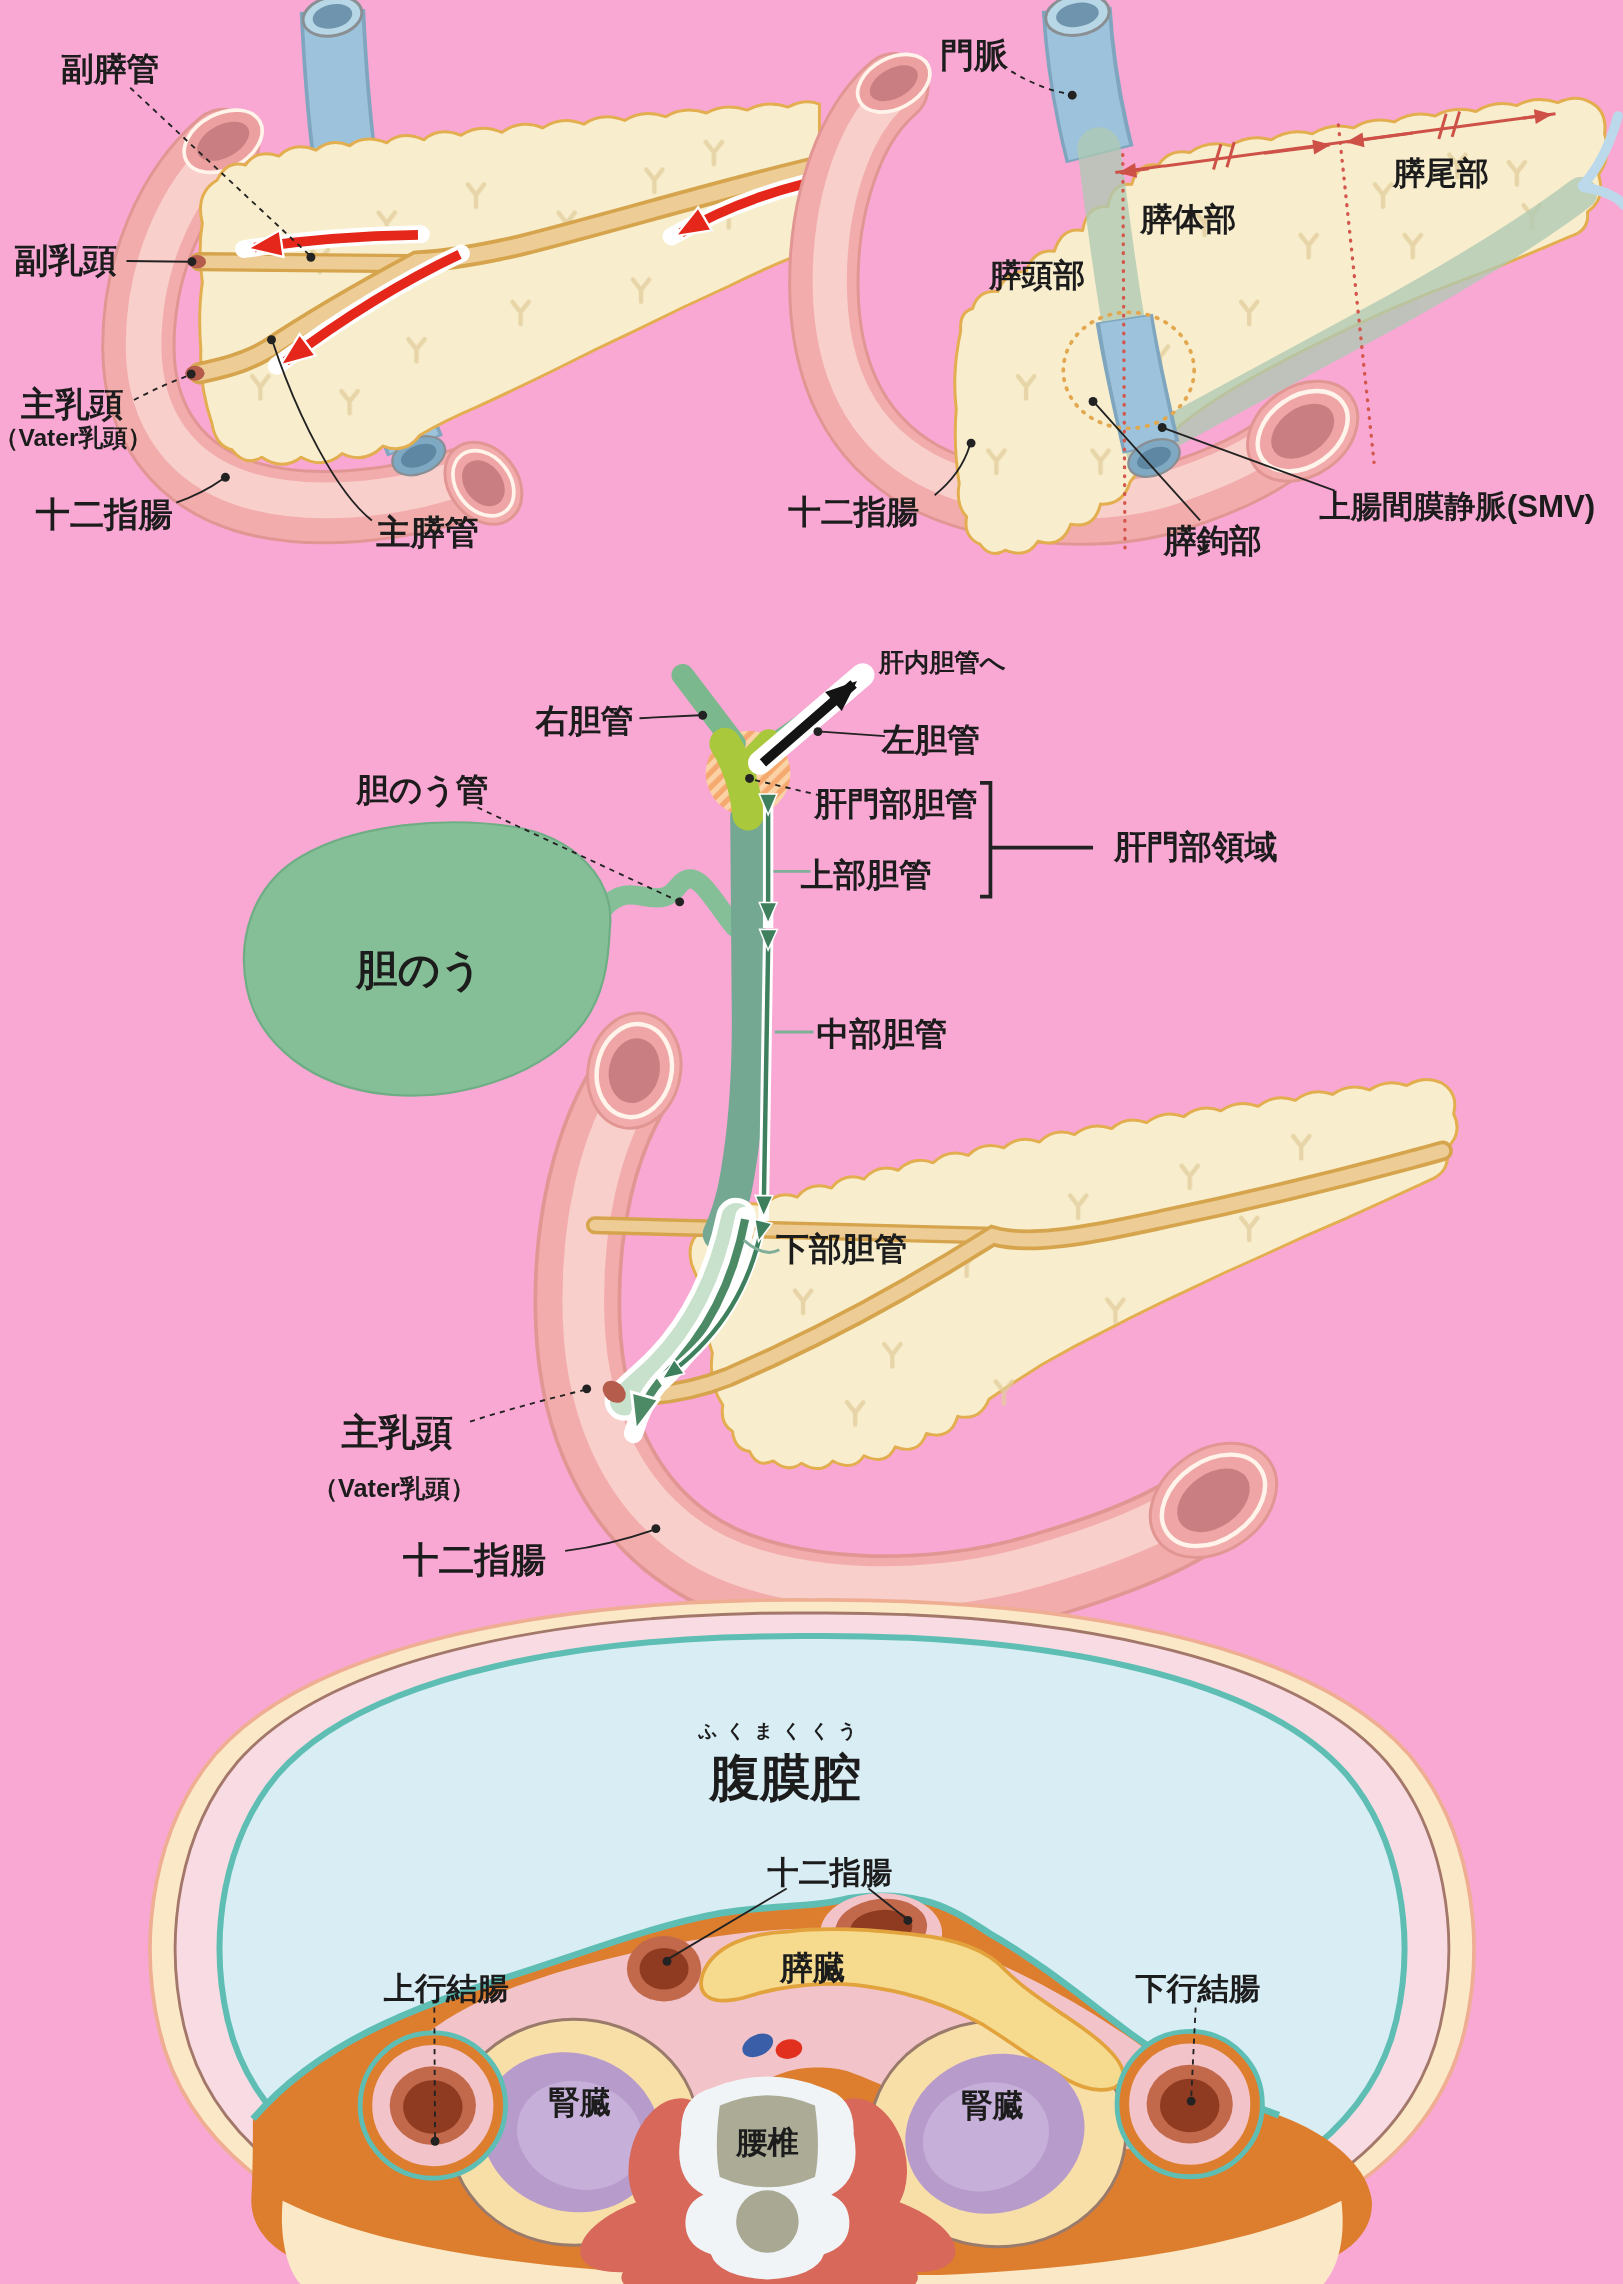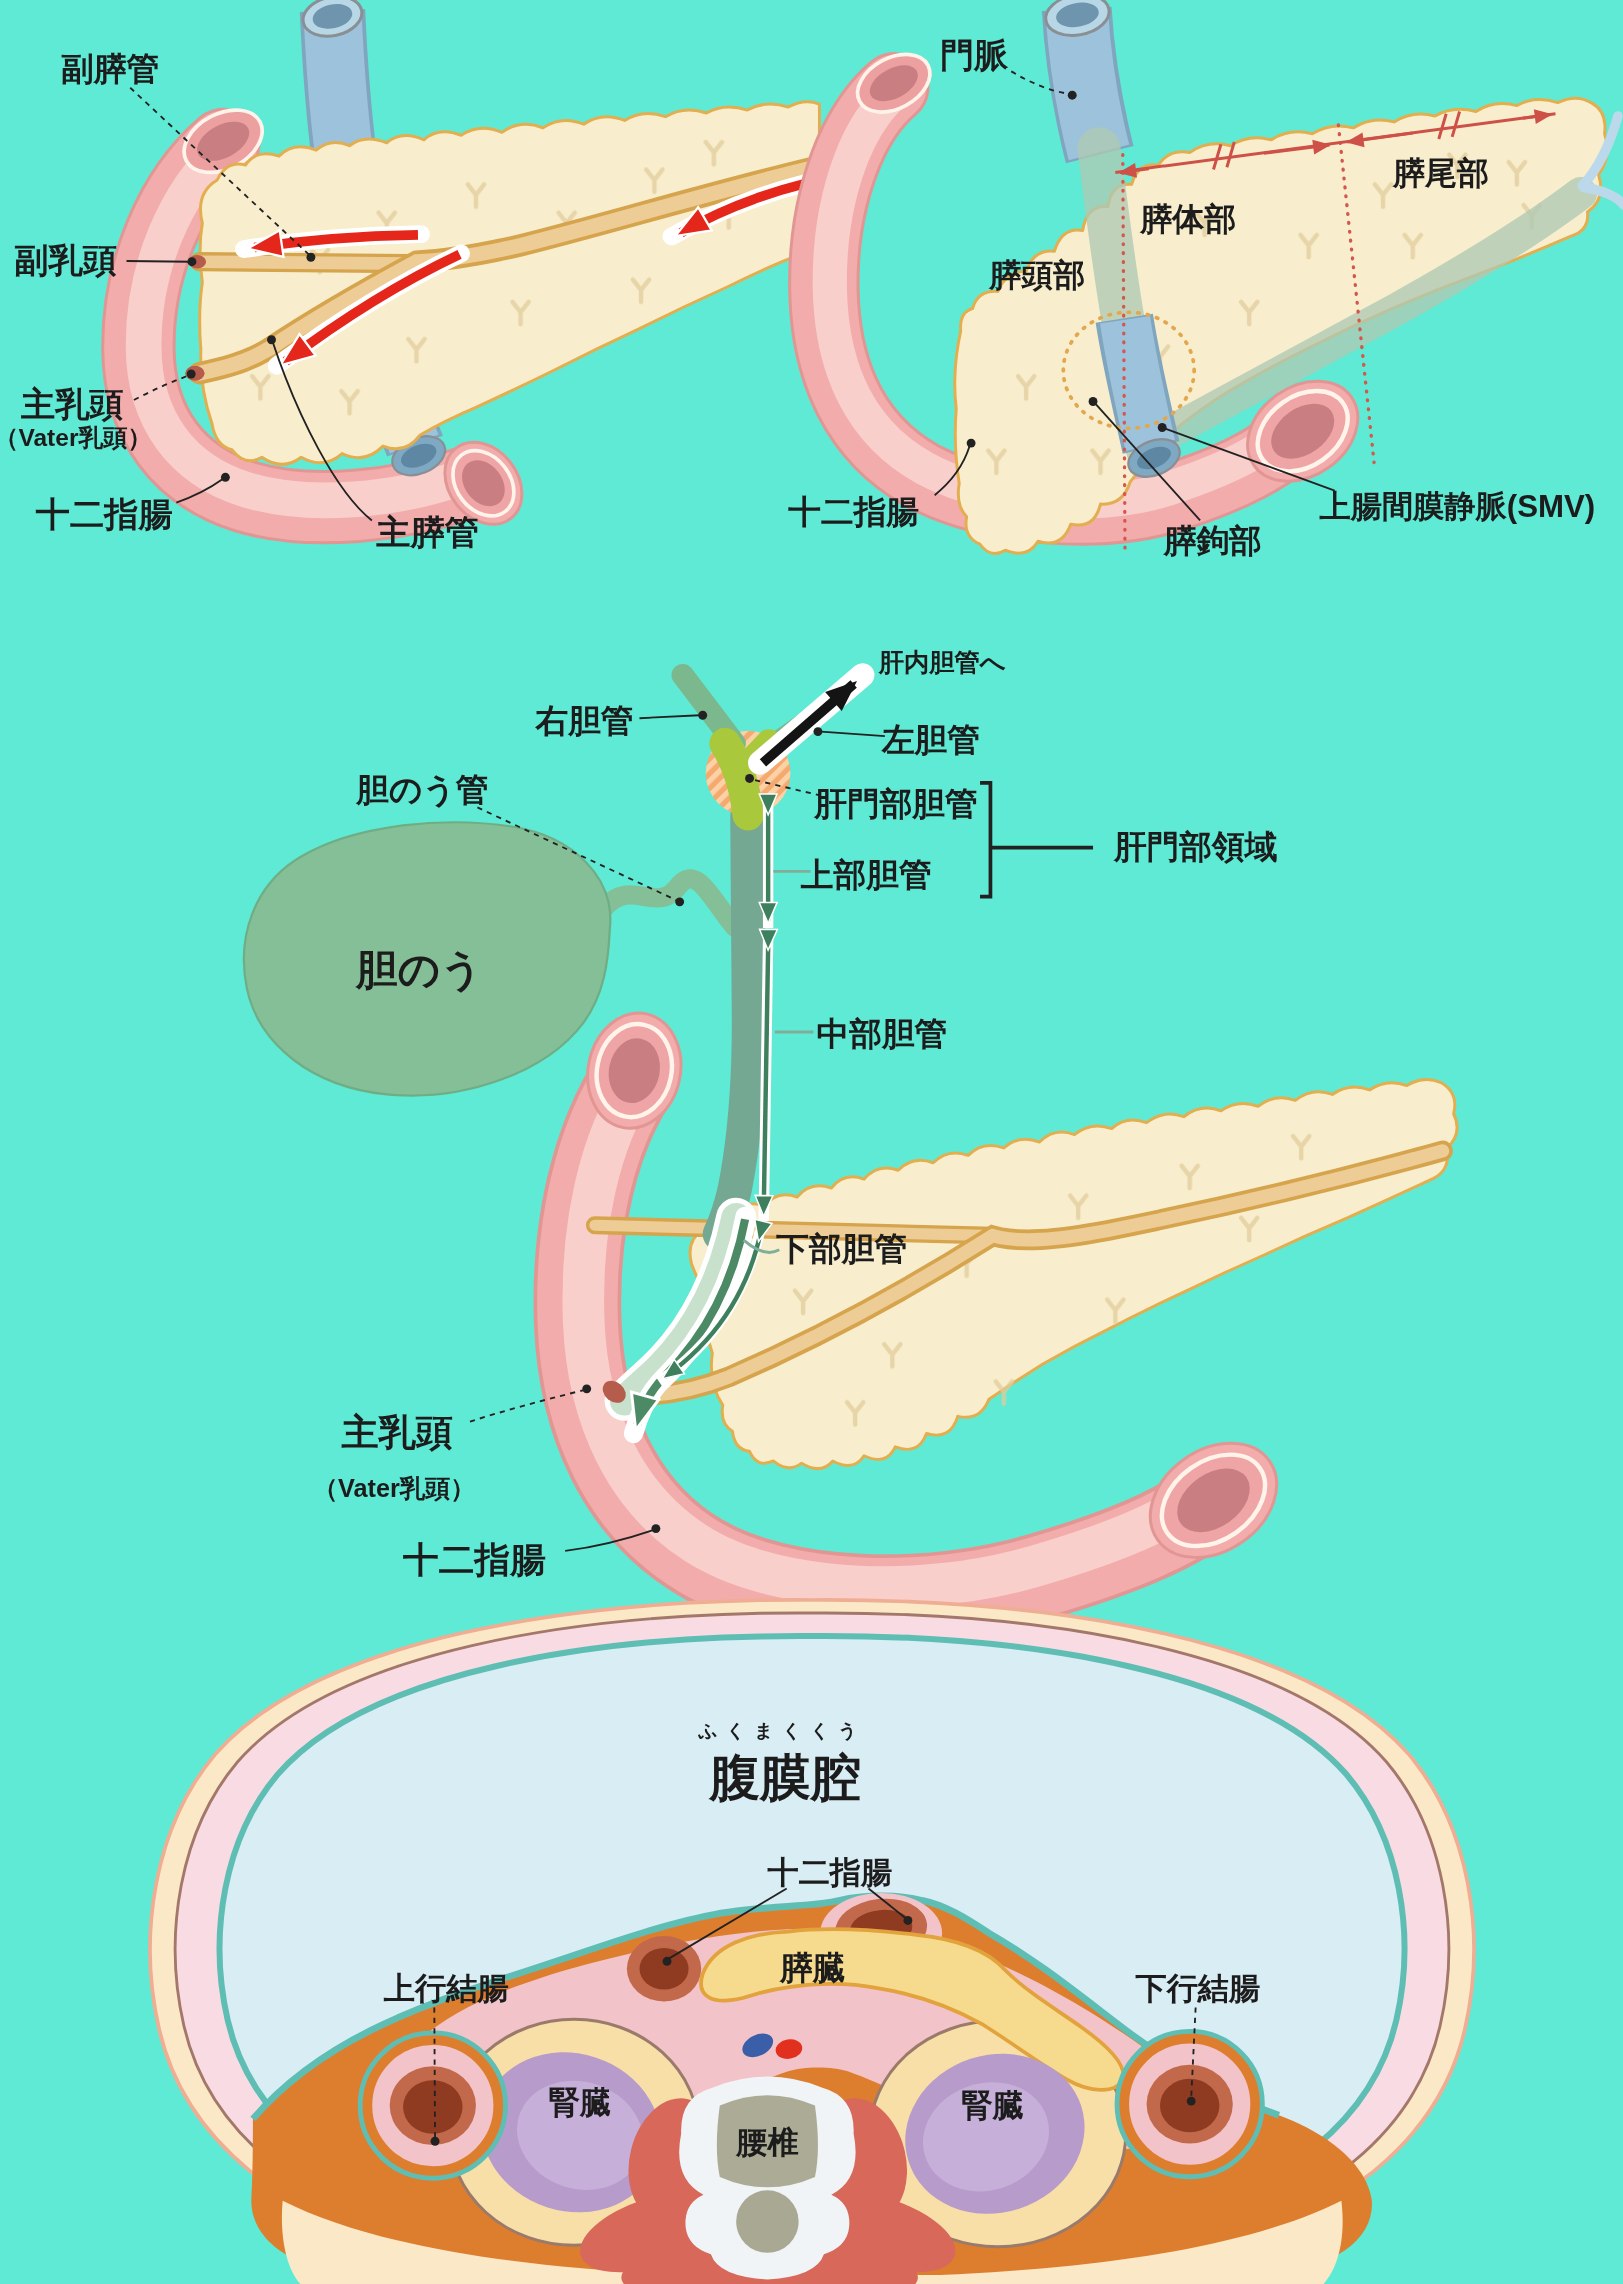--- a/index.html
+++ b/index.html
@@ -1,16 +1,16 @@
 <!DOCTYPE html>
 <html style="font-size:12px"><head>
 <meta charset="utf-8">
 <style>
   html,body{margin:0;padding:0;background:#ffffff;}
-  .stage{position:relative;width:1624px;height:2284px;background:#5eead4;overflow:hidden;}
+  .stage{position:relative;width:1624px;height:2284px;background:#f9a8d4;overflow:hidden;}
   svg{position:absolute;left:0;top:0;}
   .lb{font-family:"Liberation Sans","DejaVu Sans",sans-serif;font-weight:bold;fill:#1c1c1c;}
   .ld{stroke:#222;stroke-width:2.5;fill:none;}
   .ldd{stroke:#222;stroke-width:2.5;fill:none;stroke-dasharray:7 7;}
   .dot{fill:#222;stroke:none;}
   .lobm{stroke:#E2CD9C;stroke-width:6;fill:none;opacity:.75;stroke-linecap:round;}
 </style>
 </head>
 <body>
 

